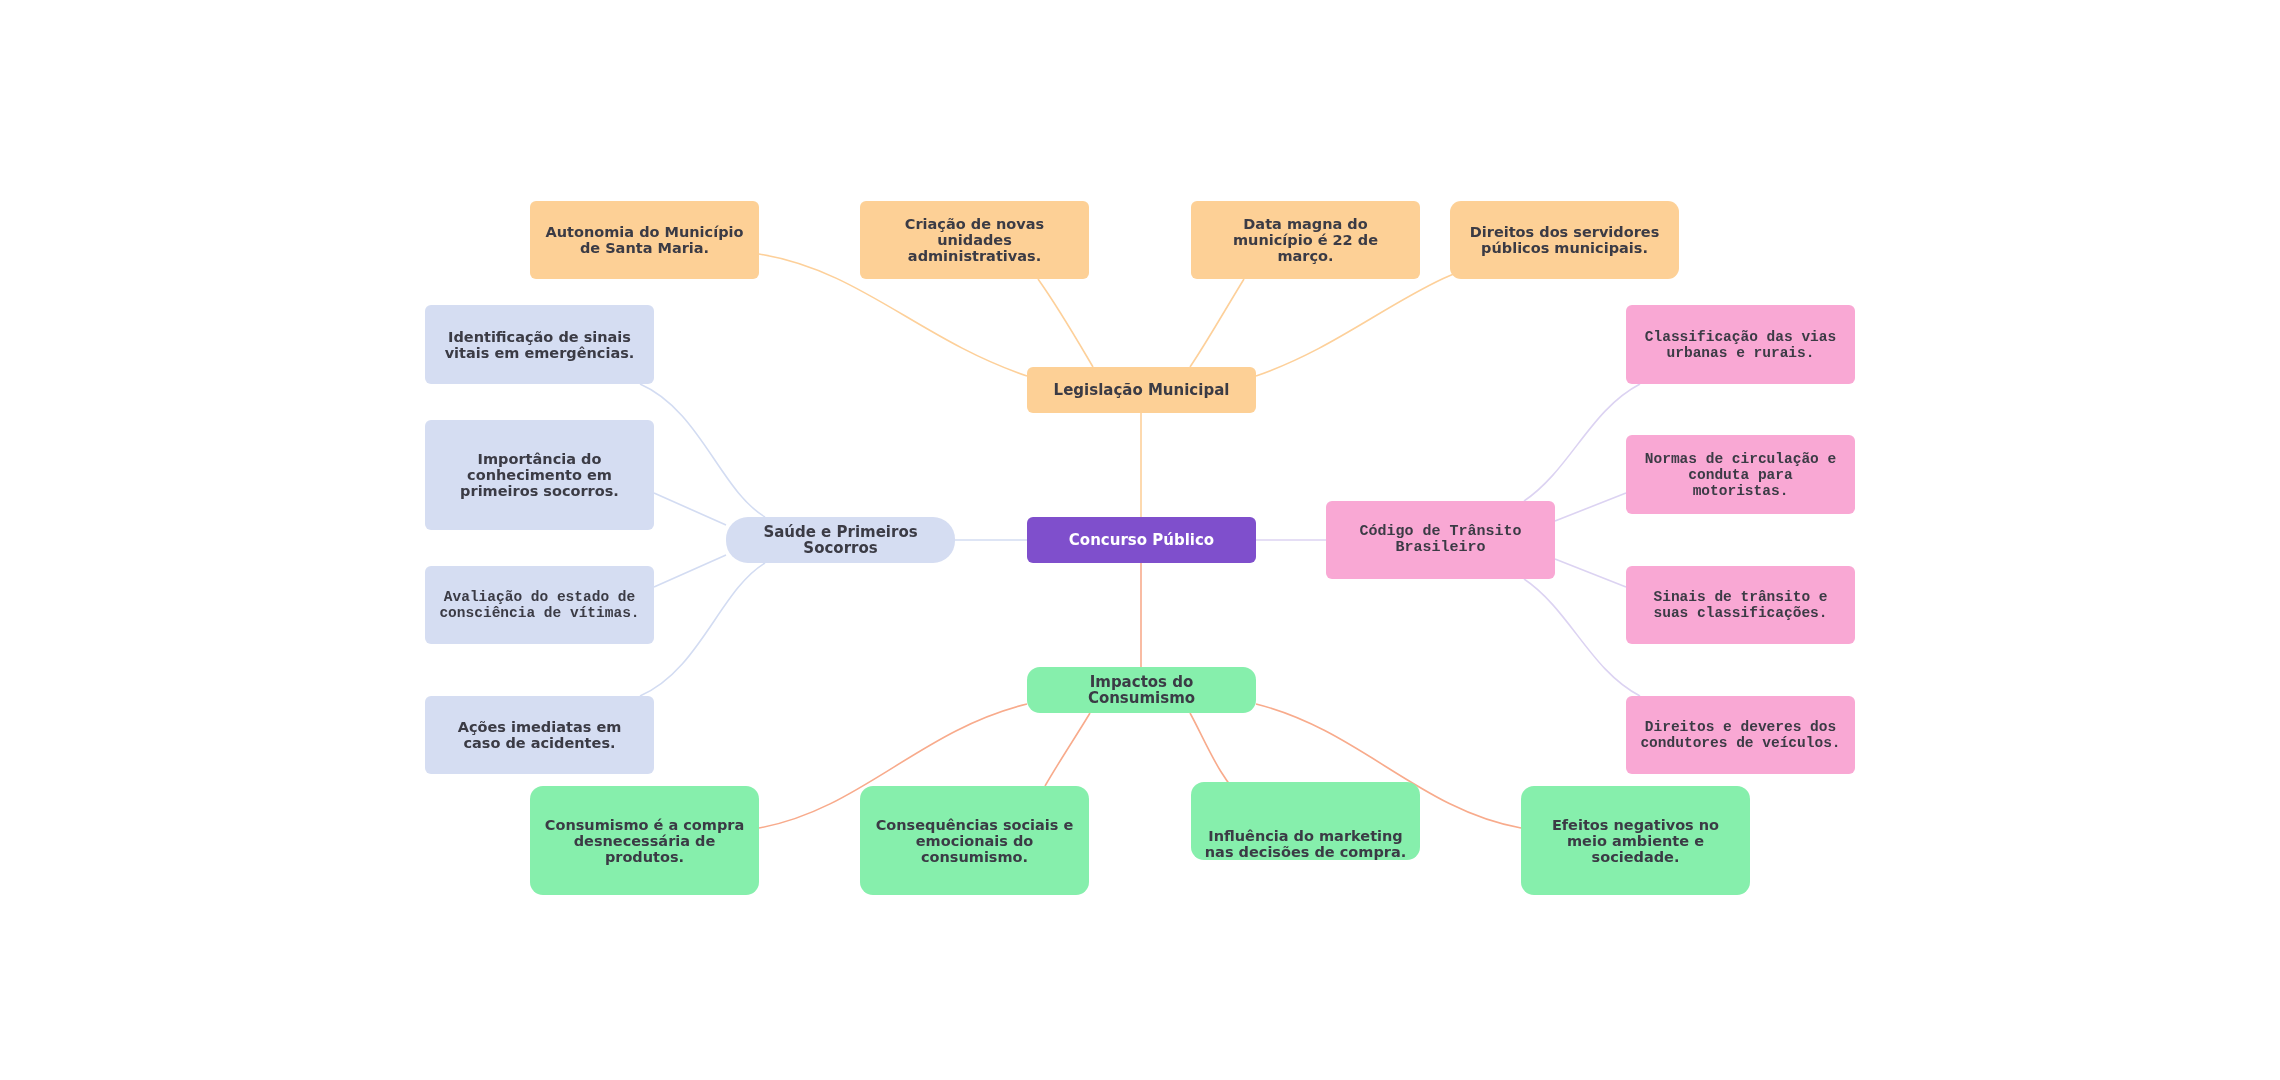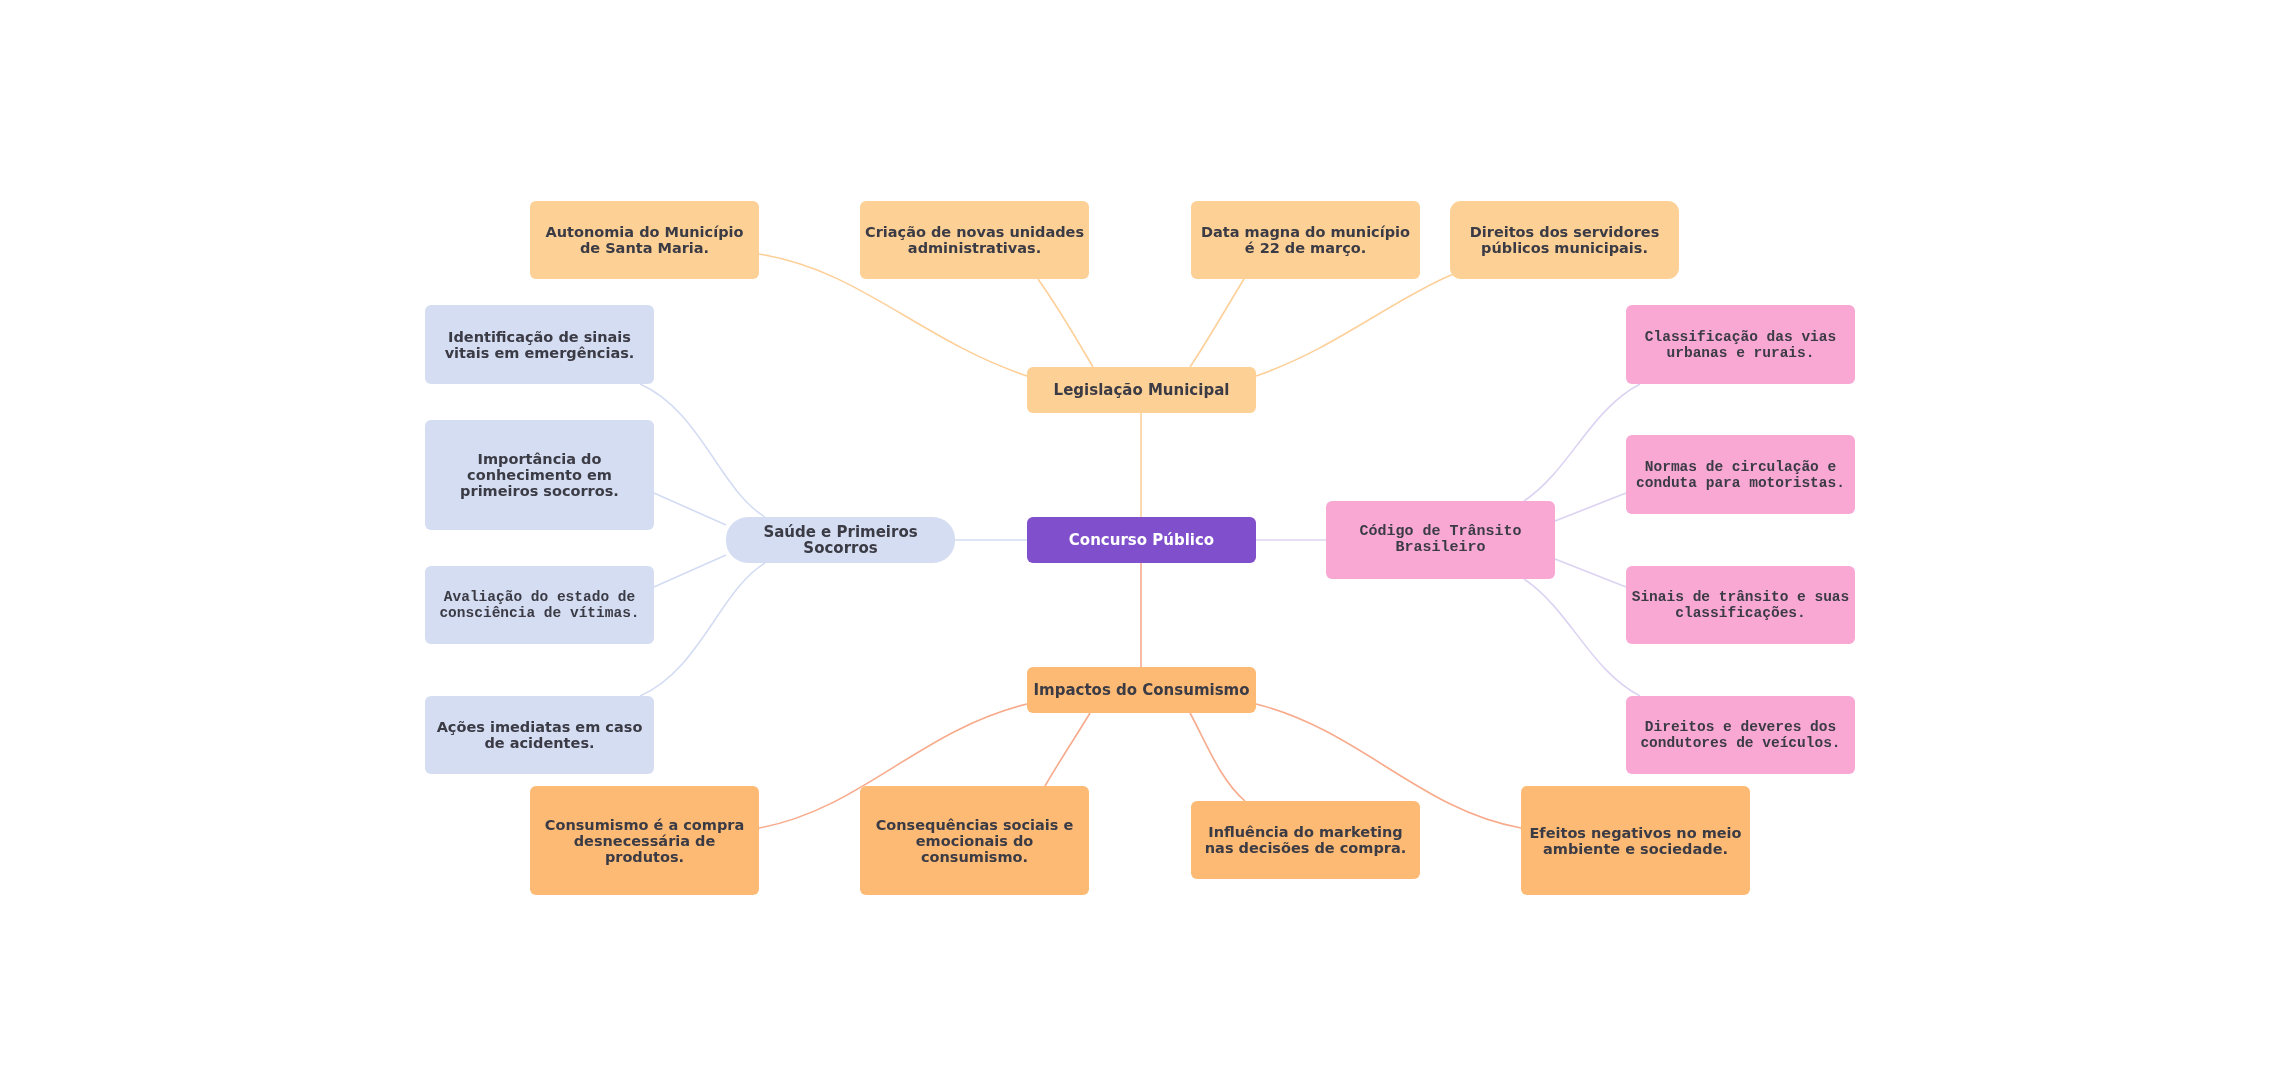--- a/index.html
+++ b/index.html
@@ -2,27 +2,27 @@
 <html><head>
 <meta charset="utf-8">
 <style>
   html, body { margin: 0; padding: 0; background: #ffffff; }
   body { width: 2280px; height: 1080px; position: relative; overflow: hidden;
          font-family: "DejaVu Sans", sans-serif; }
   #edges { position: absolute; left: 0; top: 0; width: 2280px; height: 1080px; }
   .node { position: absolute; box-sizing: border-box; border-radius: 6px;
           display: flex; align-items: center; justify-content: center;
           text-align: center; font-weight: bold; font-size: 14.5px; line-height: 16px;
-          color: #3b3b45; padding: 0 4px; cursor: pointer; }
+          color: #3b3b45; padding: 0 12px; cursor: pointer; }
   .node span { display: block; }
   .root { background: #7f4fcc; color: #ffffff; font-size: 15px; }
   .leg { background: #fdd096; }
   .sau { background: #d5ddf2; }
   .cod { background: #f9a8d4; font-family: Liberation Mono, monospace; }
-  .imp { background: #fdba74; }
+  .imp { background: #86efac; border-radius: 13px; }
   .branch { font-size: 15px; }
 </style>
 </head>
 <body>
 
 <svg id="edges" xmlns="http://www.w3.org/2000/svg">
   <g id="edge-group">
       <path d="M1141,517 L1141,413" fill="none" stroke="#fdd09a" stroke-width="1.6"></path>
       <path d="M1027,540 L955,540" fill="none" stroke="#d3dcf2" stroke-width="1.6"></path>
       <path d="M1256,540 L1326,540" fill="none" stroke="#dcd3f2" stroke-width="1.6"></path>
@@ -100,18 +100,18 @@
 
 <div class="node imp branch" style="left:1027px; top:667px; width:229px; height:46px;">
   <span>Impactos do Consumismo</span>
 </div>
 <div class="node imp" style="left:530px; top:786px; width:229px; height:109px;">
   <span>Consumismo é a compra desnecessária de produtos.</span>
   </div>
 <div class="node imp" style="left:860px; top:786px; width:229px; height:109px;">
   <span>Consequências sociais e emocionais do consumismo.</span>
   </div>
-<div class="node imp" style="left:1191px; top:801px; width:229px; height:78px;">
+<div class="node imp" style="left:1191px; top:782px; width:229px; height:78px;align-items:flex-end;">
   <span>Influência do marketing nas decisões de compra.</span>
   </div>
 <div class="node imp" style="left:1521px; top:786px; width:229px; height:109px;">
   <span>Efeitos negativos no meio ambiente e sociedade.</span>
   </div>
 
 </body></html>

